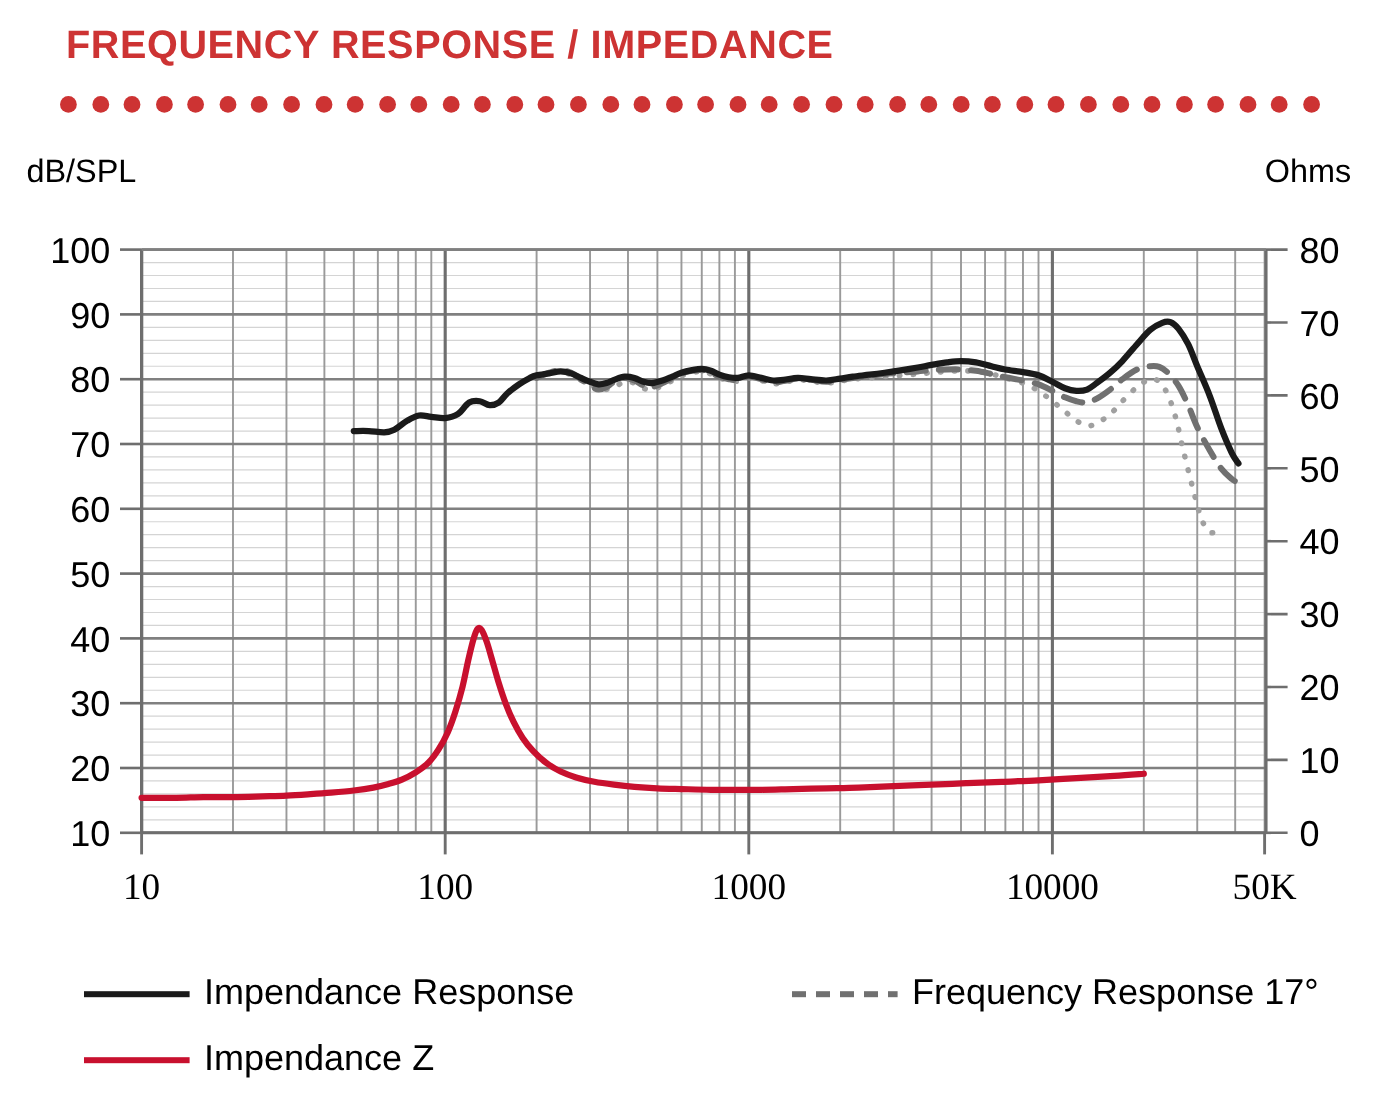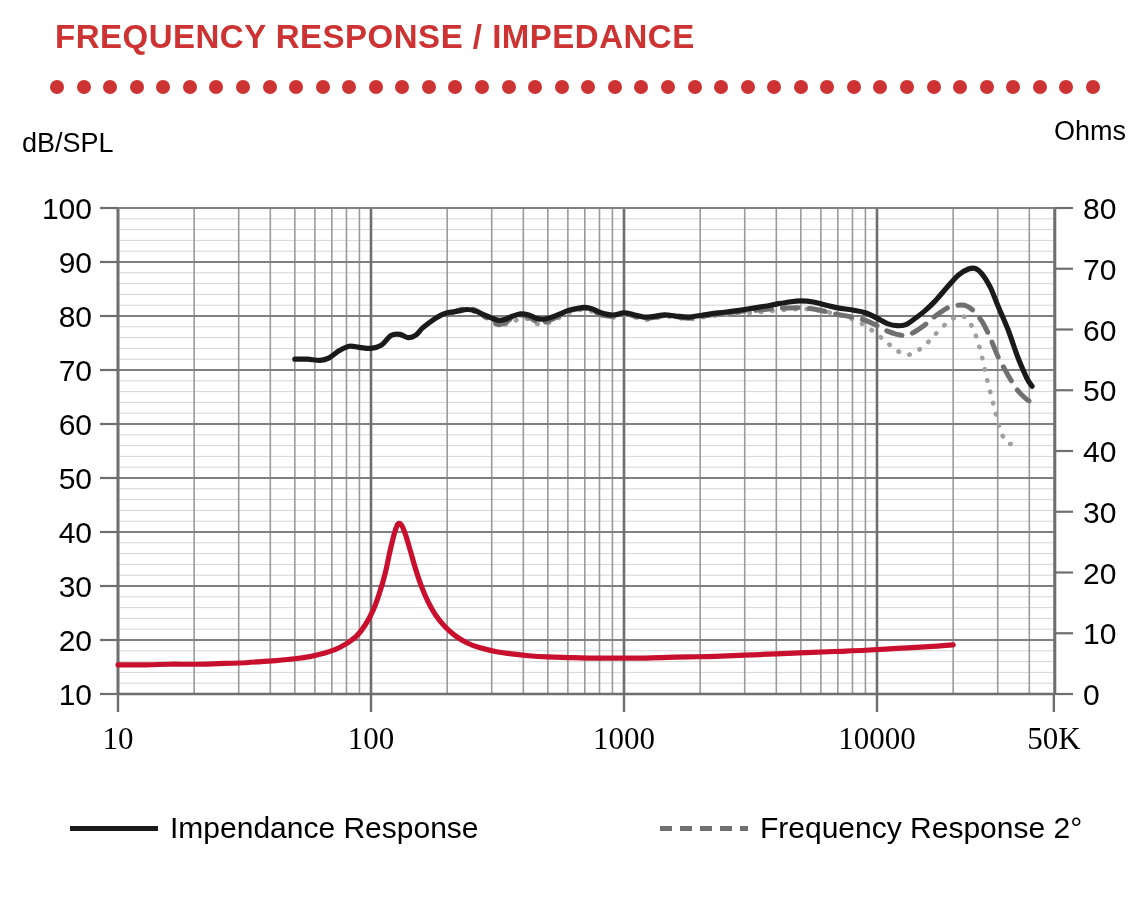--- a/index.html
+++ b/index.html
@@ -52,21 +52,21 @@
   
   #left-unit-label {
     position: absolute;
     left: 22px;
     top: 128px;
     font-size: 27px;
   }
   #right-unit-label {
     position: absolute;
     right: 22px;
-    top: 116px;
+    top: 128px;
     font-size: 27px;
   }
 
   
   #plot-wrap {
     position: absolute;
     left: 0;
     top: 0;
     width: 909px;
     height: 913px;
@@ -325,18 +325,22 @@
 </div>
 
 <div id="legend">
   <div class="legend-row">
     <div class="legend-item col1">
       <span class="legend-swatch" style="background: rgb(26, 26, 26); height: 5px; margin-top: 2px;"></span>
       <span class="legend-label">Impendance Response</span>
     </div>
     <div class="legend-item col2">
       <span class="legend-swatch" style="height: 5px; margin-top: 2px; background-image: repeating-linear-gradient(90deg, rgb(112, 112, 112) 0px, rgb(112, 112, 112) 12px, transparent 12px, transparent 20px);"></span>
-      <span class="legend-label">Frequency Response 2°</span>
+      <span class="legend-label">Frequency Response 17°</span>
     </div>
   </div>
   <div class="legend-row">
+    <div class="legend-item col2">
+      <span class="legend-swatch" style="background: rgb(200, 16, 46); height: 5px; margin-top: 2px;"></span>
+      <span class="legend-label">Impendance Z</span>
+    </div>
   </div>
 </div>
 
 </body></html>

